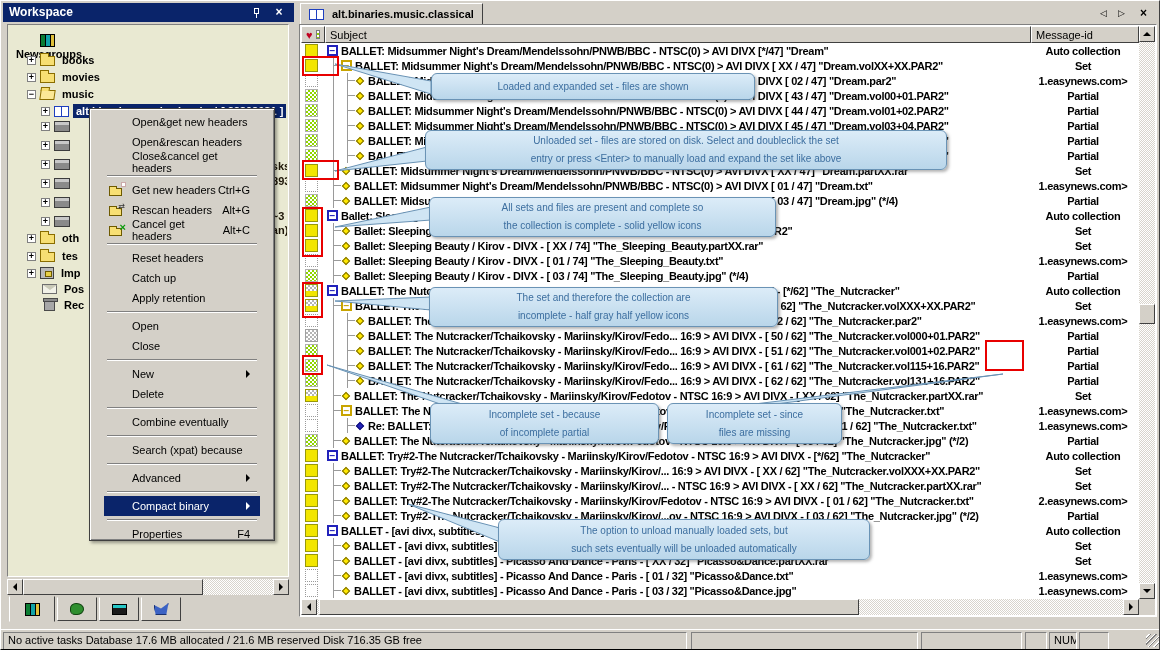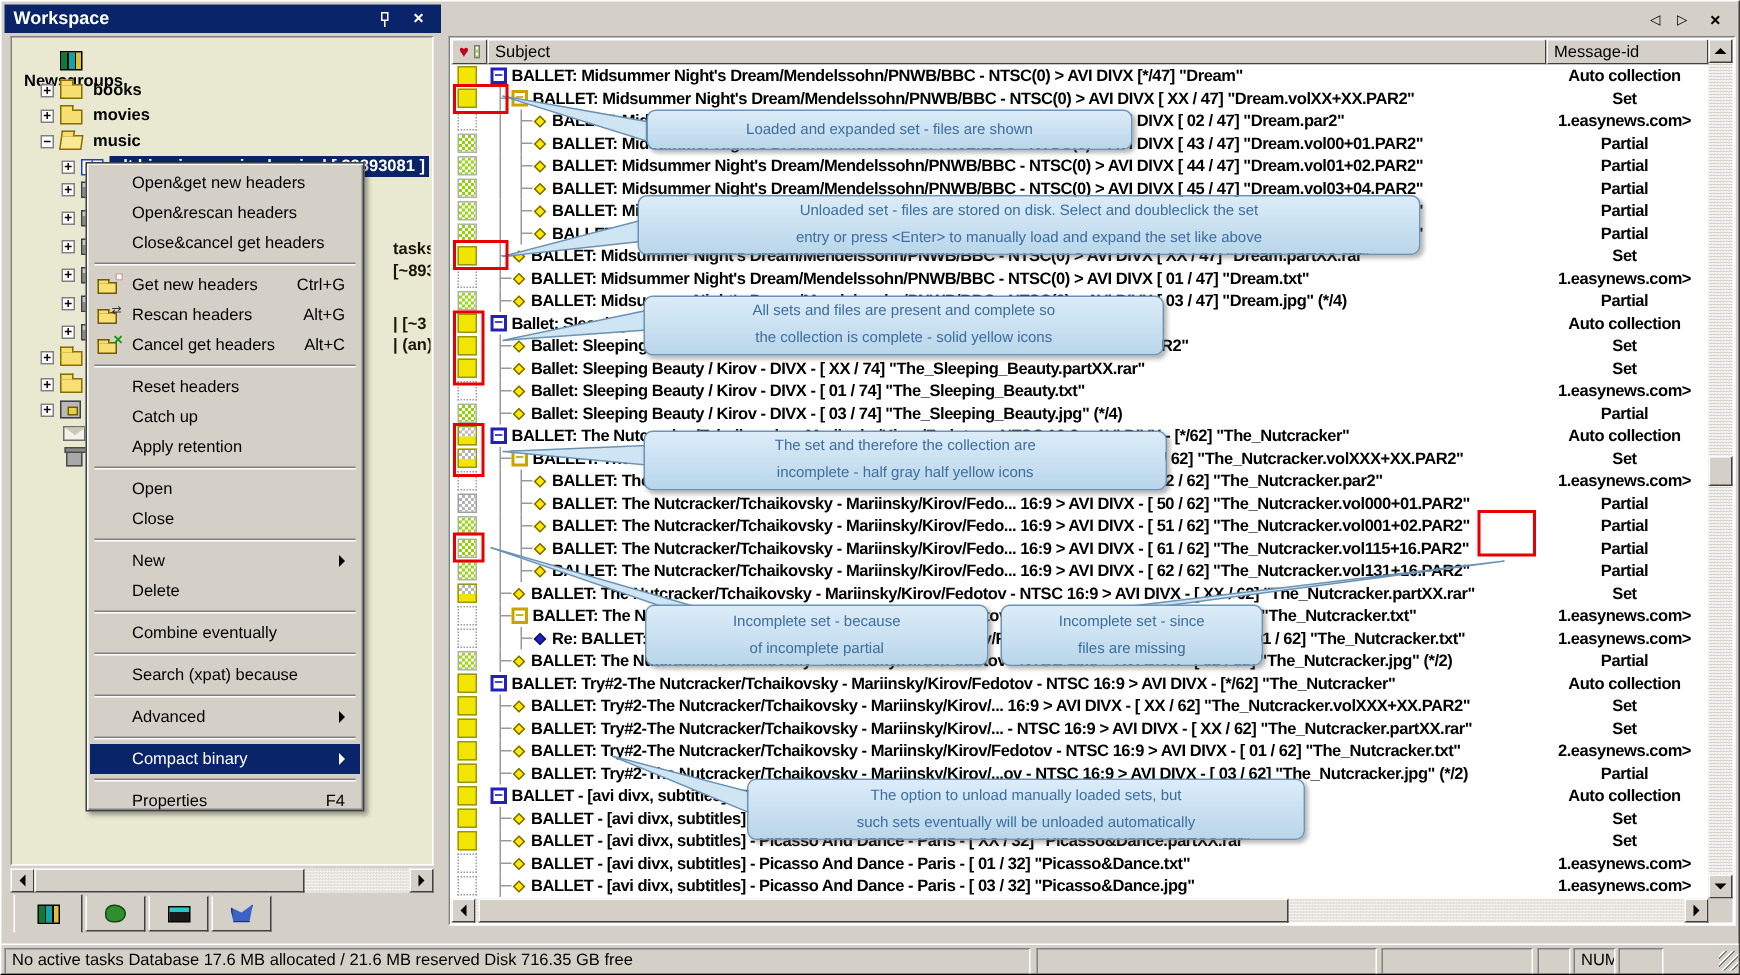--- a/index.html
+++ b/index.html
@@ -102,22 +102,22 @@
   .dia{flex:0 0 auto;width:6px;height:6px;transform:rotate(45deg);margin:0 5px 0 2px;}
   .dia.y{background:#ffe800;border:1px solid #7a6a00;}
   .dia.b{background:#2222bb;border:1px solid #111177;}
   .subj{font-size:11px;font-weight:bold;color:#000;letter-spacing:-0.3px;overflow:hidden;flex:1 1 auto;}
   .mid{position:absolute;right:0;width:112px;text-align:center;font-size:11px;font-weight:bold;letter-spacing:-0.3px;color:#000;overflow:visible;}
   #vscroll{position:absolute;right:1px;top:1px;width:16px;bottom:17px;}
   #hscroll2{position:absolute;left:1px;bottom:1px;height:16px;right:17px;}
   #sb-corner{position:absolute;right:1px;bottom:1px;width:16px;height:16px;background:#d4d0c8;}
 
   
-  #menu{left:56px;top:107px;width:186px;height:433px;background:#d4d0c8;z-index:50;
-        border:1px solid #404040;box-shadow:inset 1px 1px 0 #fff,inset -1px -1px 0 #808080,2px 2px 3px rgba(0,0,0,.35);padding:3px 2px;}
+  #menu{left:88px;top:107px;width:186px;height:433px;background:#d4d0c8;z-index:50;
+        border:1px solid #404040;box-shadow:inset 1px 1px 0 #fff,inset -1px -1px 0 #808080,2px 2px 3px rgba(0,0,0,.35);padding:3px 14px;}
   .mitem{position:relative;height:20px;display:flex;align-items:center;padding-left:28px;padding-right:10px;font-size:11px;color:#000;}
   .mitem .sc{margin-left:auto;}
   .mitem .subarr{margin-left:auto;width:0;height:0;border:4px solid transparent;border-left-color:#000;margin-right:-4px;}
   .mitem.sel{background:#0a246a;color:#fff;}
   .mitem.sel .subarr{border-left-color:#fff;}
   .msep{height:8px;position:relative;}
   .msep::before{content:"";position:absolute;left:3px;right:3px;top:3px;border-top:1px solid #808080;border-bottom:1px solid #fff;}
   .micon{position:absolute;left:5px;top:4px;width:16px;height:12px;}
   .mfold{position:absolute;left:0;bottom:0;width:13px;height:8px;background:#f7df73;border:1px solid #6e5a00;}
   .mfold::before{content:"";position:absolute;left:-1px;top:-3px;width:6px;height:2px;background:#f7df73;border:1px solid #6e5a00;border-bottom:none;}
@@ -256,20 +256,24 @@
       </div>
     <div class="wtab" style="left:92px;width:40px;">
         <span class="ti-disk"></span>
       </div>
     <div class="wtab" style="left:134px;width:40px;">
         <span class="ti-wing"></span>
       </div>
   </div>
 
   <div class="abs" id="right-panel">
+    <div class="abs" id="grp-tab">
+      <span class="i-bookopen"></span>
+      <span class="lbl">alt.binaries.music.classical</span>
+    </div>
     <div class="abs navbtn" style="right:48px;">◁</div>
     <div class="abs navbtn" style="right:30px;">▷</div>
     <div class="abs navbtn" style="right:8px;font-size:12px;font-weight:bold;">×</div>
 
     <div class="abs" id="list-frame">
       <div id="list-header">
         <div class="hcell" style="width:24px;justify-content:center;">
           <span class="hi-heart">♥</span>
             <span class="hi-green"></span>
         </div>

